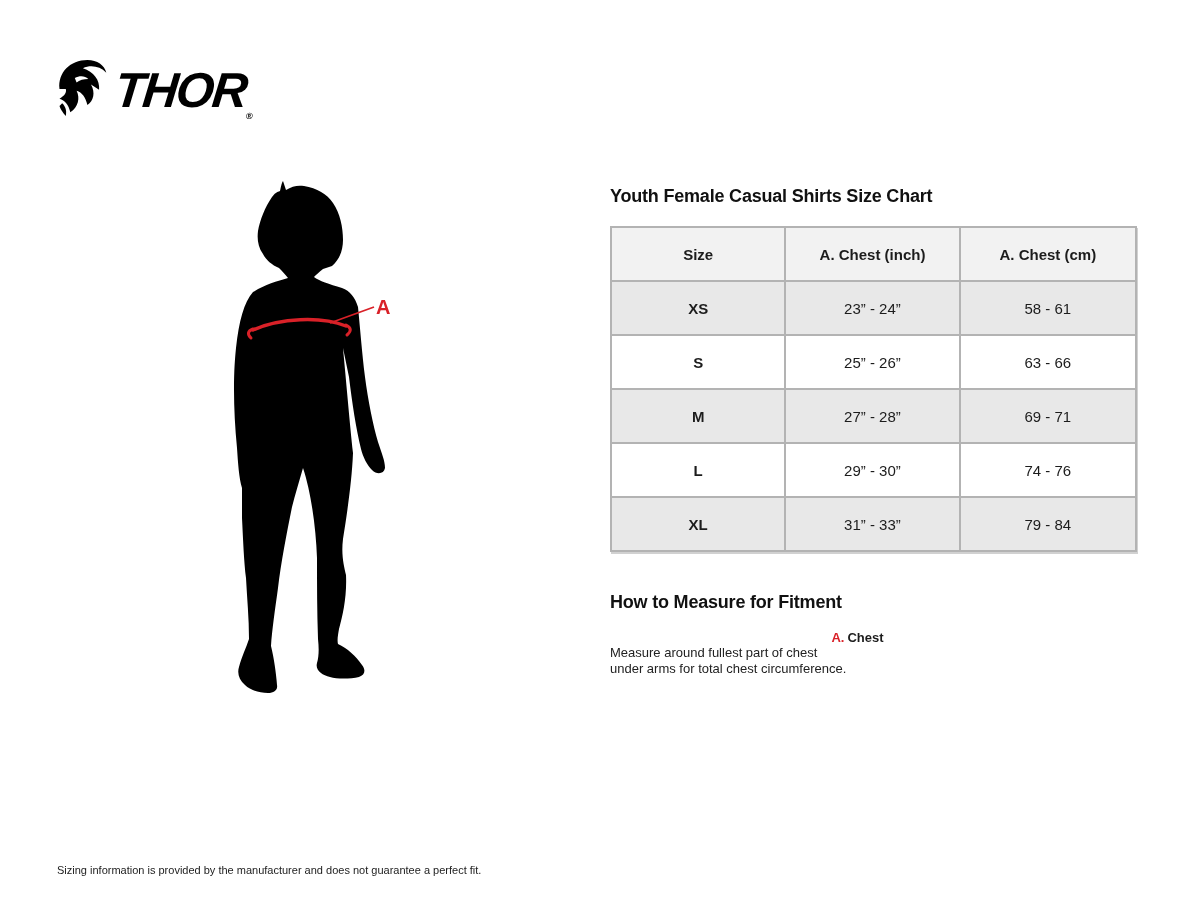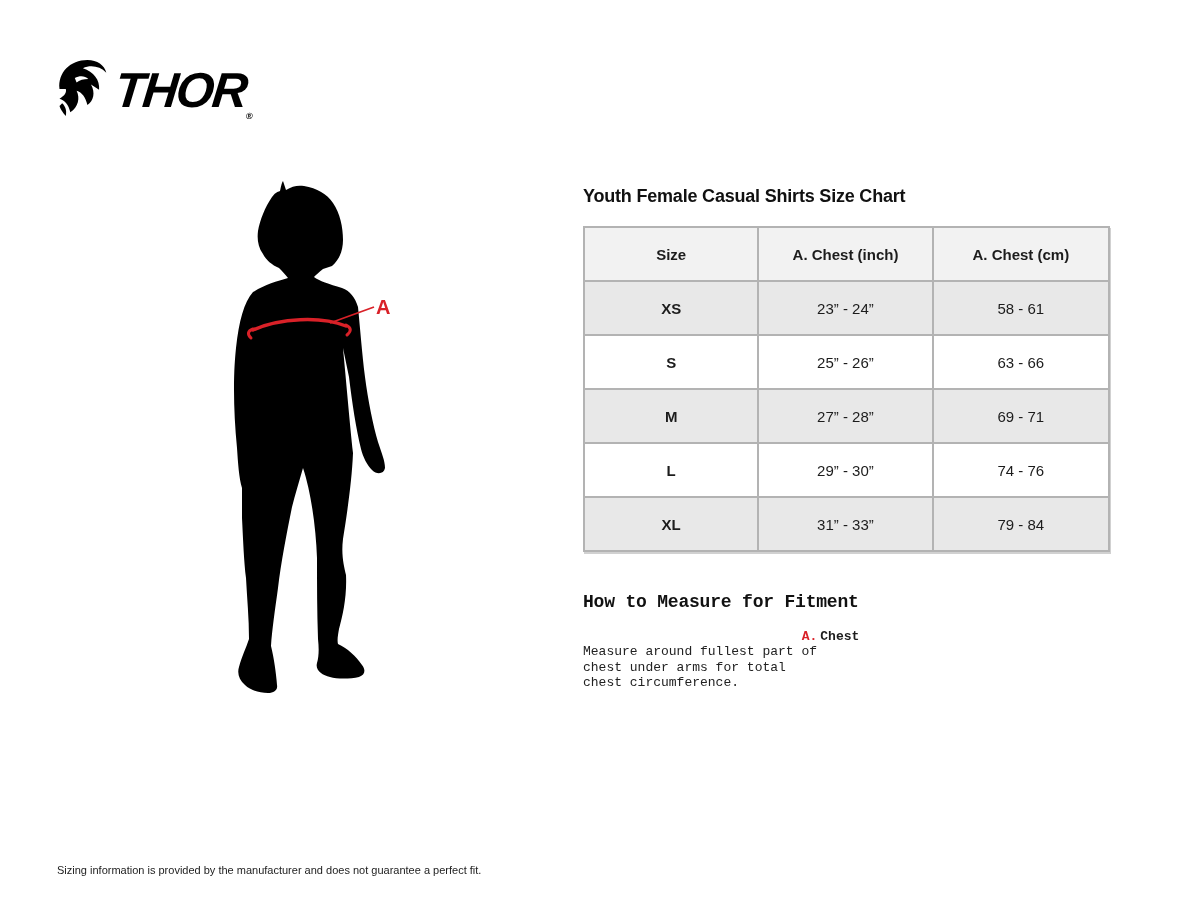--- a/index.html
+++ b/index.html
@@ -14,38 +14,38 @@
     color: #000; line-height: 1; transform: skewX(-6deg); position: relative; top: 2px;
   }
   .logo-reg { font-size: 9px; font-style: normal; vertical-align: baseline; position: relative; top: 12px; left: 3px; letter-spacing: 0; }
 
   
   .figure-wrap { position: absolute; left: 225px; top: 178px; width: 170px; height: 520px; }
   .figure-wrap svg { width: 100%; height: 100%; display: block; }
   .marker-a { font-family: "Liberation Sans", sans-serif; font-weight: bold; font-size: 20px; fill: #d92128; }
 
   
-  .right-col { position: absolute; left: 538px; top: 186px; width: 540px; padding-left: 45px; }
+  .right-col { position: absolute; left: 565px; top: 186px; width: 540px; padding-left: 45px; }
   .chart-title { font-size: 18px; font-weight: bold; color: #111; letter-spacing: -0.2px; }
 
   table.size-table {
     margin-top: 19px; border-collapse: collapse; width: 527px;
     border: 2px solid #9c9c9c; box-shadow: 1px 2px 0 rgba(0,0,0,0.18);
   }
   table.size-table th, table.size-table td {
     border: 2px solid #b3b3b3; height: 54px; text-align: center; vertical-align: middle;
     font-size: 15px; color: #1c1c1c;
   }
   table.size-table th { background: #f2f2f2; font-weight: bold; }
   table.size-table td { background: #ffffff; font-weight: normal; }
   table.size-table tr.shade td { background: #e8e8e8; }
   table.size-table td.size-col { font-weight: bold; }
   .col-size { width: 175px; } .col-inch { width: 175px; } .col-cm { width: 177px; }
 
-  .measure-section { margin-top: 40px; font-family: Liberation Mono, monospace; }
+  .measure-section { margin-top: 40px; }
   .measure-heading { font-size: 18px; font-weight: bold; color: #111; letter-spacing: -0.2px; }
   .measure-item { margin-top: 17px; }
   .measure-label-line { font-size: 13px; font-weight: bold; color: #1c1c1c; text-align: center; }
   .measure-label-line .red { color: #d92128; margin-right: 3px; }
   .measure-desc { margin-top: 0; font-size: 13px; line-height: 15.5px; color: #222; width: 237px; }
 
   
   .footer { position: absolute; left: 57px; top: 864px; font-size: 11px; line-height: 12.5px; color: #1c1c1c; }
 </style>
 </head>

